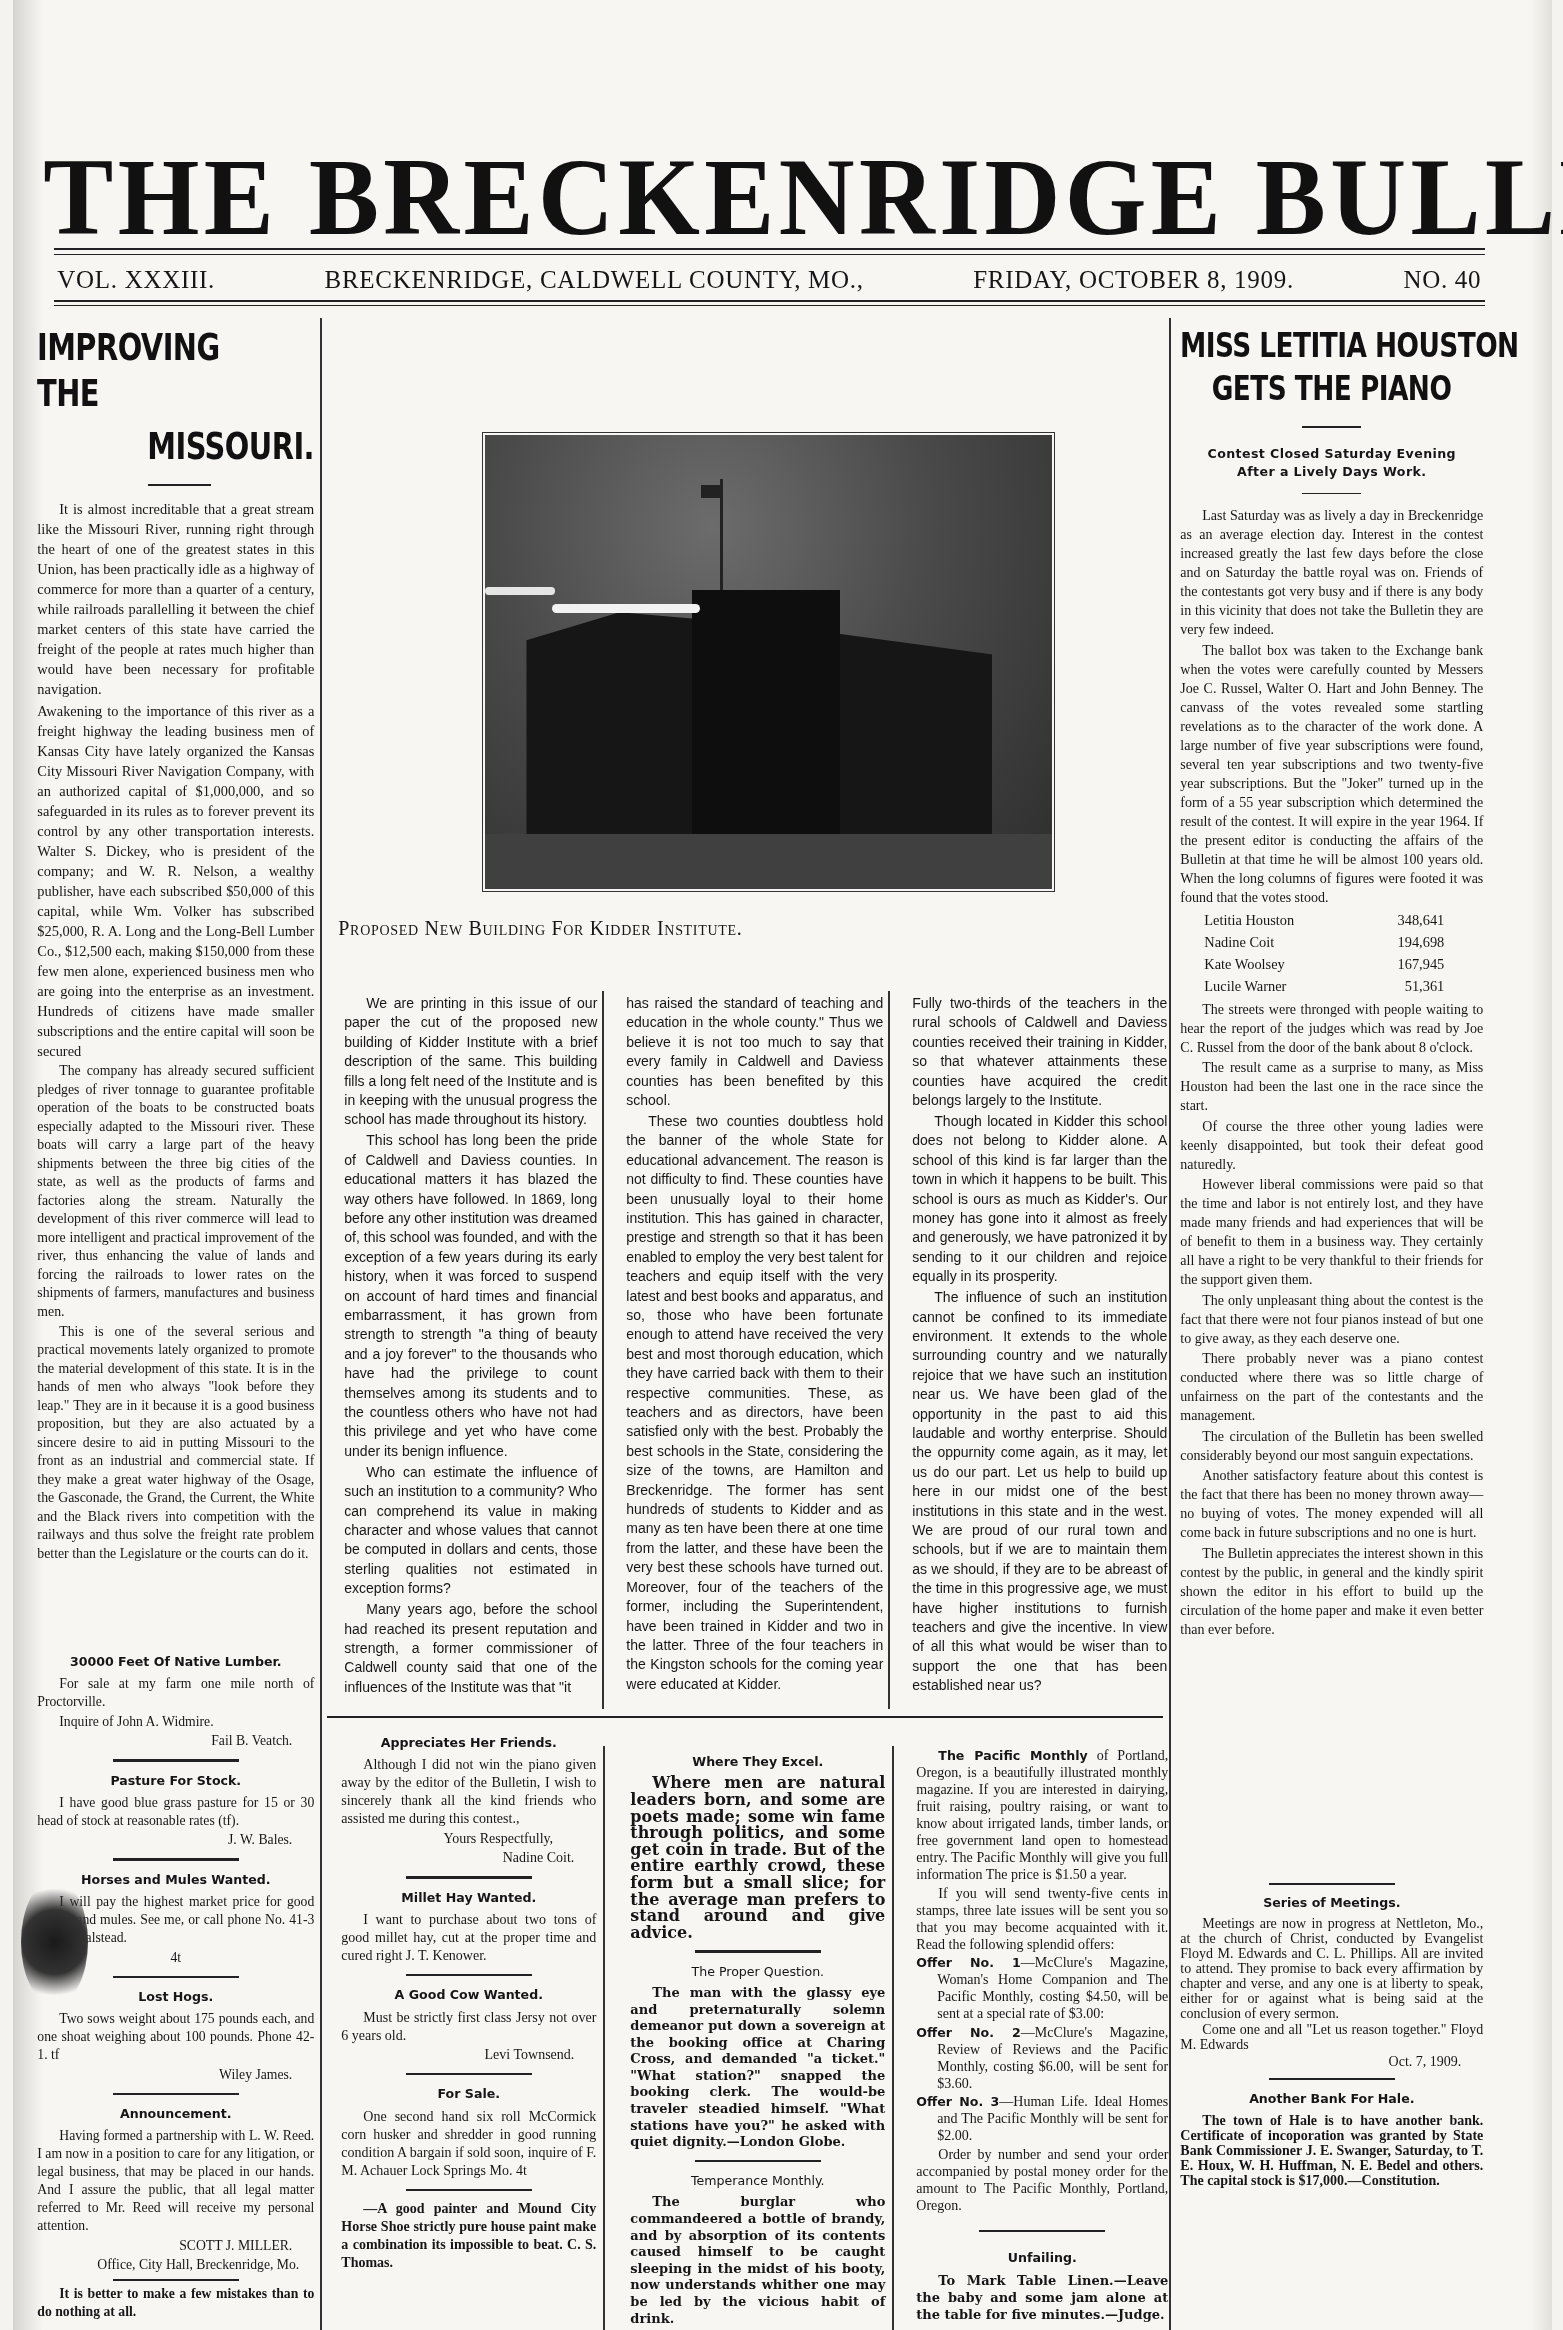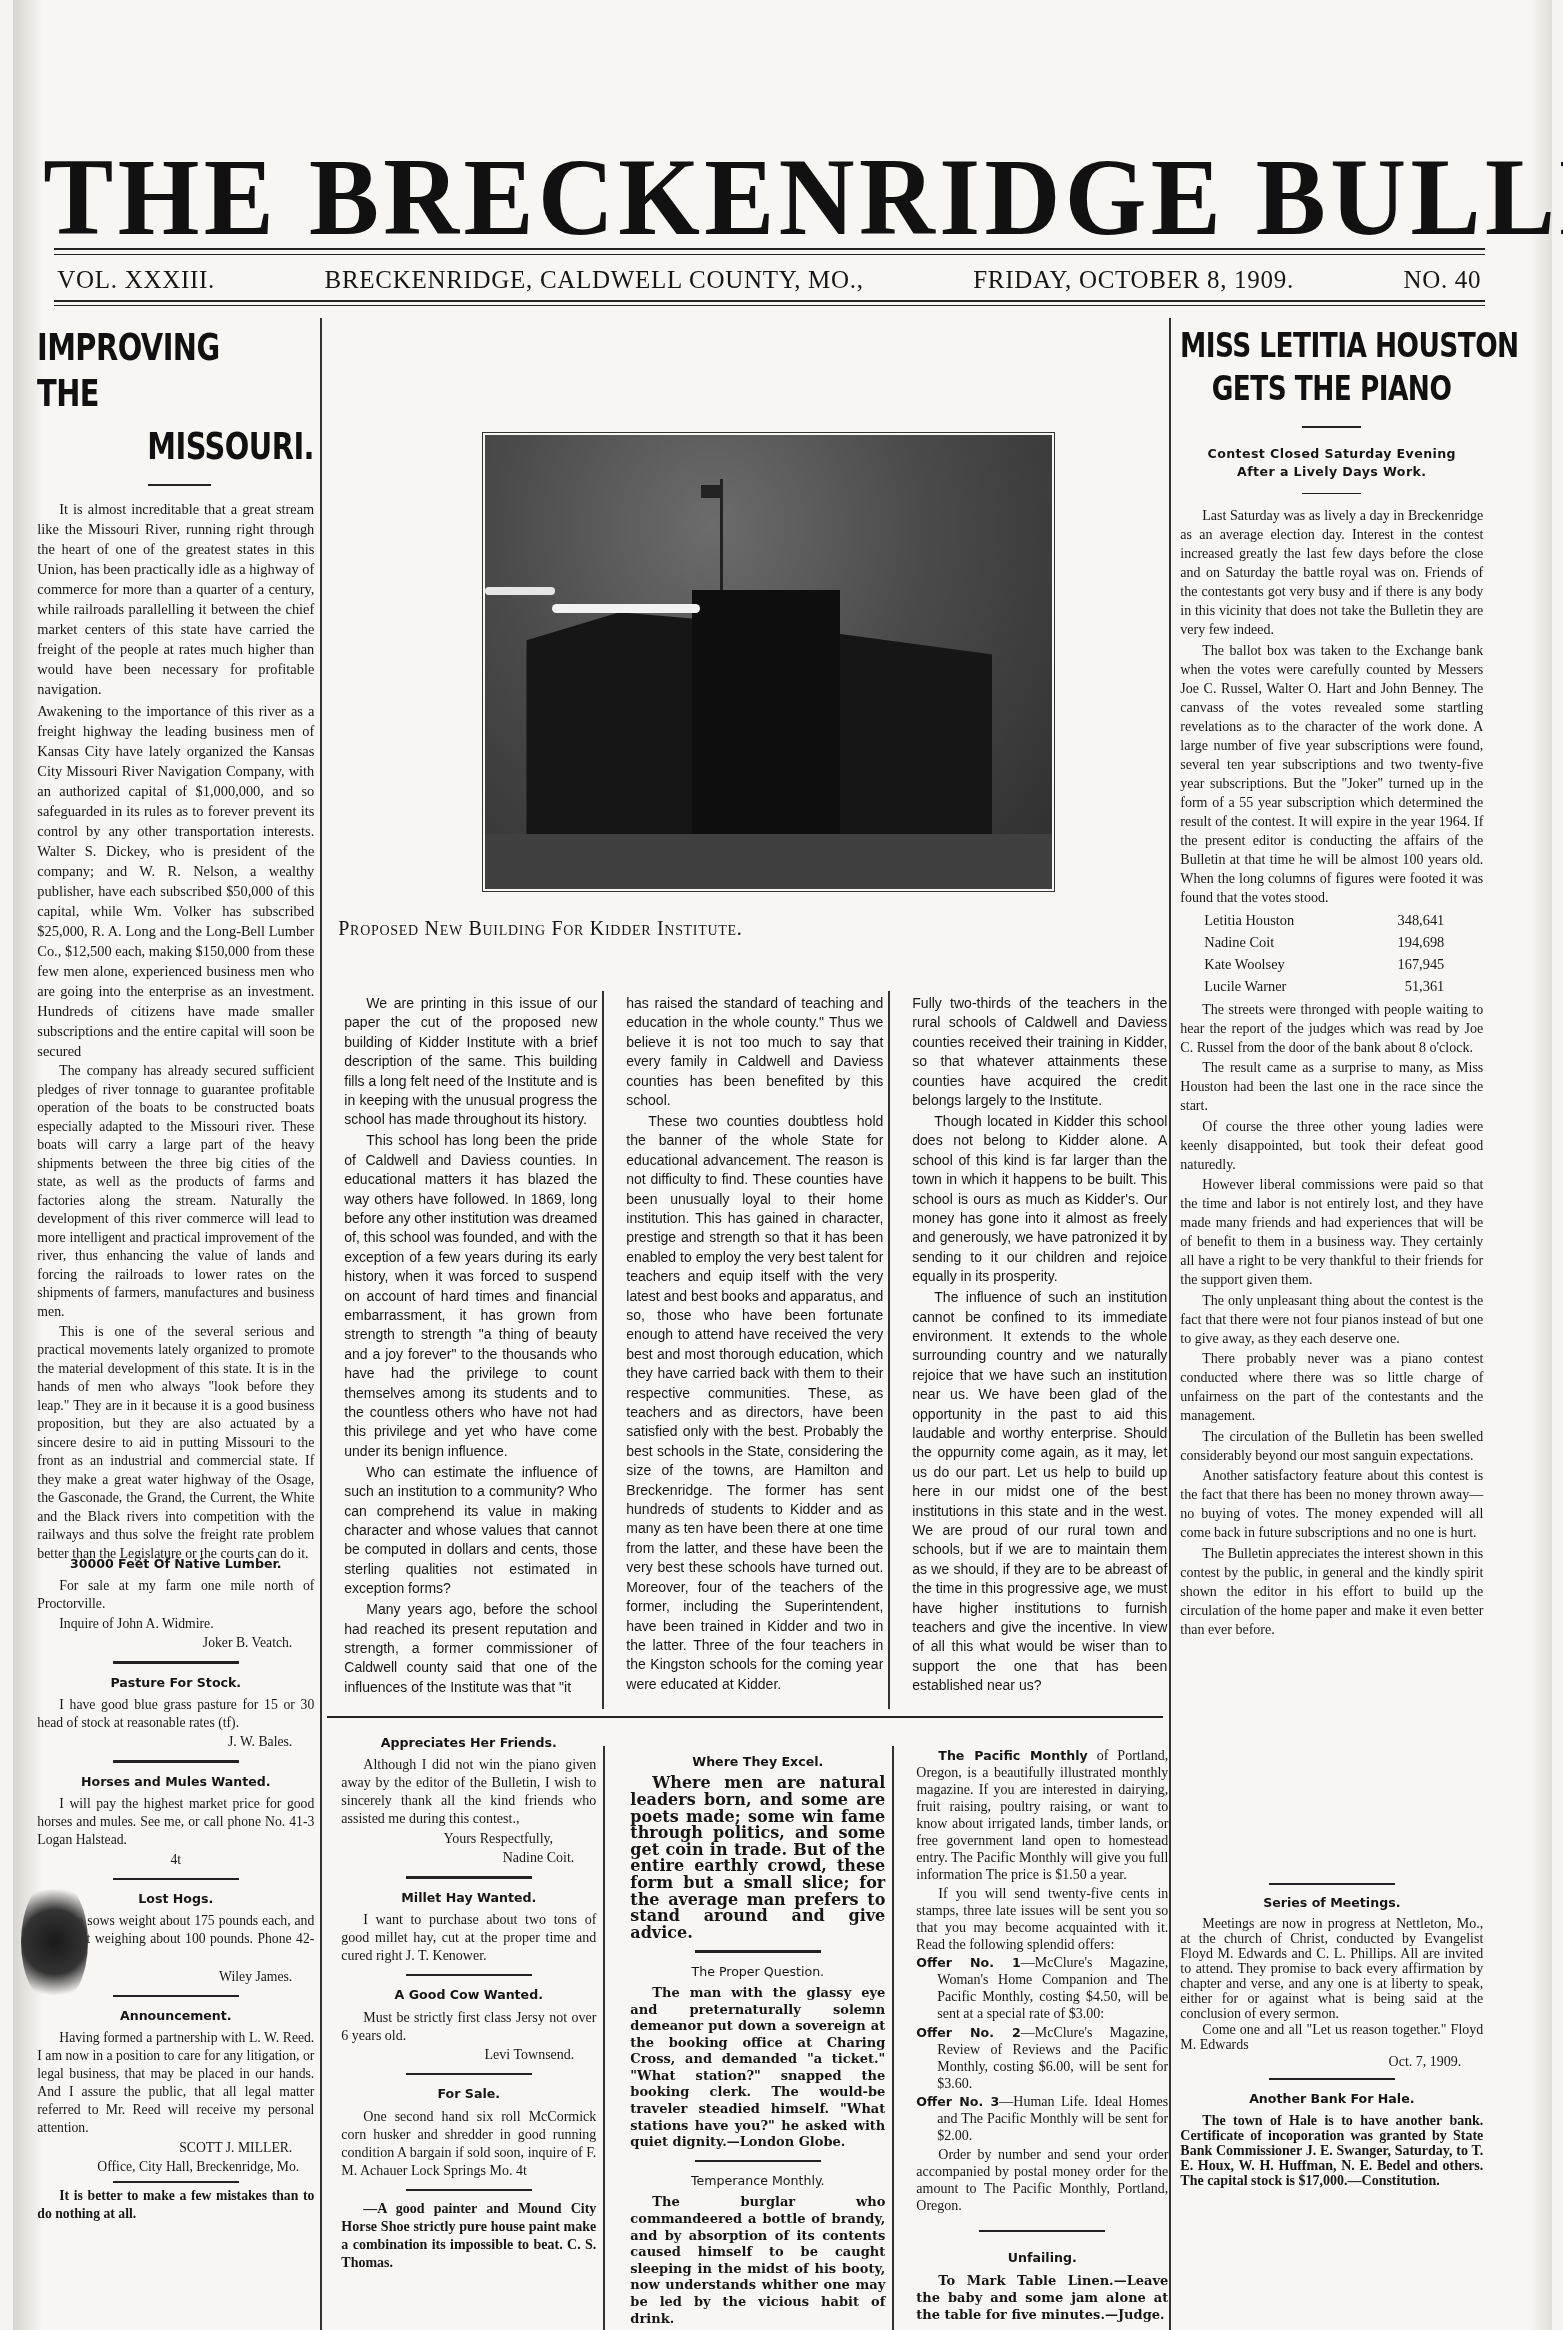--- a/index.html
+++ b/index.html
@@ -79,25 +79,25 @@
   <div class="col" style="left:24px; top:325px; width:277px;">
     <div class="big-head" style="transform-origin:left; text-align:left;">IMPROVING THE</div>
     <div class="big-head" style="transform-origin:right; text-align:right; margin-top:7.4px;">MISSOURI.</div>
     <div class="short-rule" style="width:63px; margin:13.3px 0 13.3px 111px;"></div>
     <p>It is almost increditable that a great stream like the Missouri River, running right through the heart of one of the greatest states in this Union, has been practically idle as a highway of commerce for more than a quarter of a century, while railroads parallelling it between the chief market centers of this state have carried the freight of the people at rates much higher than would have been necessary for profitable navigation.</p>
     <p class="noindent">Awakening to the importance of this river as a freight highway the leading business men of Kansas City have lately organized the Kansas City Missouri River Navigation Company, with an authorized capital of $1,000,000, and so safeguarded in its rules as to forever prevent its control by any other transportation interests. Walter S. Dickey, who is president of the company; and W. R. Nelson, a wealthy publisher, have each subscribed $50,000 of this capital, while Wm. Volker has subscribed $25,000, R. A. Long and the Long-Bell Lumber Co., $12,500 each, making $150,000 from these few men alone, experienced business men who are going into the enterprise as an investment. Hundreds of citizens have made smaller subscriptions and the entire capital will soon be secured</p>
     <p style="font-size:13.8px; line-height:18.5px;">The company has already secured sufficient pledges of river tonnage to guarantee profitable operation of the boats to be constructed boats especially adapted to the Missouri river. These boats will carry a large part of the heavy shipments between the three big cities of the state, as well as the products of farms and factories along the stream. Naturally the development of this river commerce will lead to more intelligent and practical improvement of the river, thus enhancing the value of lands and forcing the railroads to lower rates on the shipments of farmers, manufactures and business men.</p>
     <p style="font-size:13.8px; line-height:18.5px;">This is one of the several serious and practical movements lately organized to promote the material development of this state. It is in the hands of men who always "look before they leap." They are in it because it is a good business proposition, but they are also actuated by a sincere desire to aid in putting Missouri to the front as an industrial and commercial state. If they make a great water highway of the Osage, the Gasconade, the Grand, the Current, the White and the Black rivers into competition with the railways and thus solve the freight rate problem better than the Legislature or the courts can do it.</p>
   </div>
 
-  <div class="col" style="left:24px; top:1548px; width:277px; font-size:13.7px; line-height:18px;">
+  <div class="col" style="left:24px; top:1646px; width:277px; font-size:13.7px; line-height:18px;">
     <div class="ad-head">30000 Feet Of Native Lumber.</div>
     <p>For sale at my farm one mile north of Proctorville.</p>
     <p>Inquire of John A. Widmire.</p>
-    <p class="sig">Joker B. Veatch.</p>
+    <p class="sig">Fail B. Veatch.</p>
     <div class="short-rule"></div>
 
     <div class="ad-head">Pasture For Stock.</div>
     <p>I have good blue grass pasture for 15 or 30 head of stock at reasonable rates (tf).</p>
     <p class="sig">J. W. Bales.</p>
     <div class="short-rule"></div>
 
     <div class="ad-head">Horses and Mules Wanted.</div>
     <p>I will pay the highest market price for good horses and mules. See me, or call phone No. 41-3 Logan Halstead.</p>
     <p class="sig-mid" style="padding-left:0;">4t</p>

